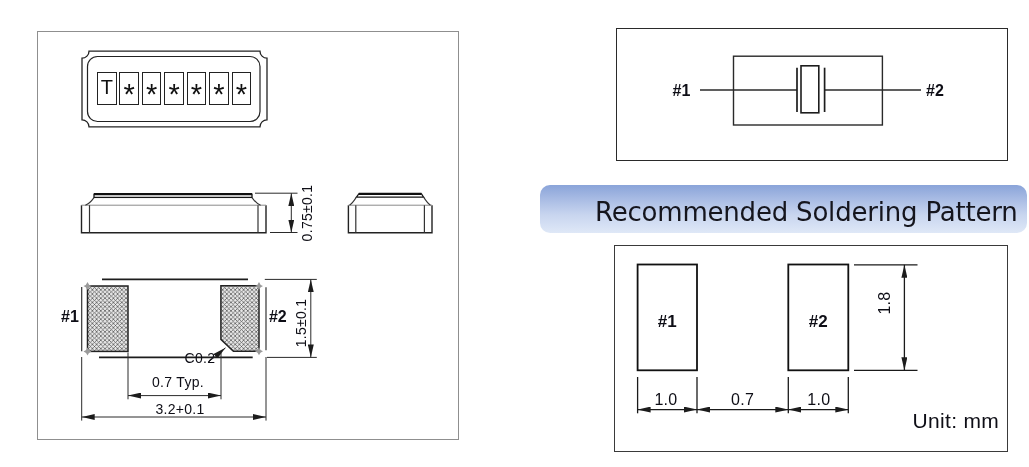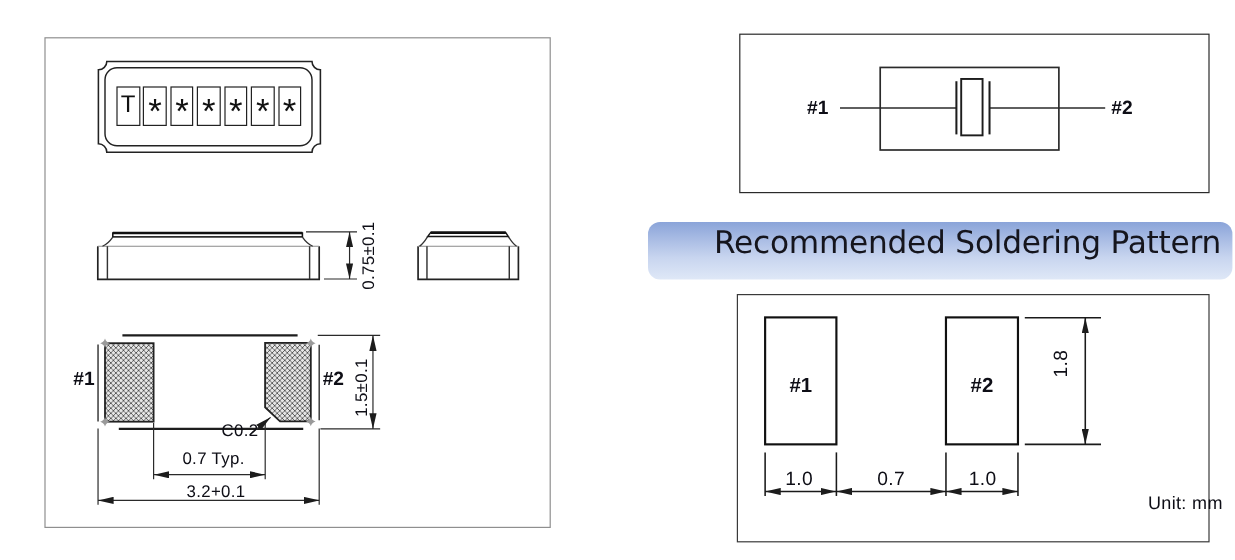--- a/index.html
+++ b/index.html
@@ -16,21 +16,21 @@
     left:616px;top:28px;width:390px;height:131px;
     border:1.6px solid #2a2a2a;background:#fff;
   }
   #solder-box{
     left:614px;top:245px;width:392px;height:205px;
     border:1.4px solid #3a3a3a;background:#fff;
   }
   #header-bar{
     left:540px;top:185px;width:487px;height:48px;border-radius:10px;
     background:linear-gradient(to bottom,#8aa4d9 0%,#a9bce4 30%,#c8d5ef 62%,#dfe8f7 100%);
-    display:flex;
+    display:flex;align-items:center;
   }
   #header-bar .title{
     font-family:"DejaVu Sans", sans-serif;
     font-size:26px;color:#15151d;padding-left:55px;letter-spacing:-0.2px;position:relative;top:3px;
     white-space:nowrap;
   }
   svg.overlay{left:0;top:0;width:1029px;height:467px;pointer-events:none;}
 
   
   #marking-row{left:97px;top:72px;width:156px;height:33px;}
@@ -45,21 +45,21 @@
   
   .lbl{
     position:absolute;transform:translate(-50%,-50%);
     font-size:14px;letter-spacing:0.3px;color:#0e0e16;white-space:nowrap;line-height:1;
   }
   .lbl.rot{transform:translate(-50%,-50%) rotate(-90deg);}
   .lbl.pin{font-weight:bold;font-size:16px;letter-spacing:0;}
   .lbl.pin2{font-weight:bold;font-size:16px;letter-spacing:0;}
   .lbl.padnum{font-weight:bold;font-size:17px;letter-spacing:0;}
   .lbl.sdim{font-size:16px;}
-  .lbl.unit{font-size:15px;margin-left:32px;}
+  .lbl.unit{font-size:21px;}
 </style>
 </head>
 <body>
 
 <div id="canvas">
 
   <div class="abs" id="left-panel"></div>
   <div class="abs" id="internal-box"></div>
   <div class="abs" id="header-bar">
     <span class="title">Recommended Soldering Pattern</span>

